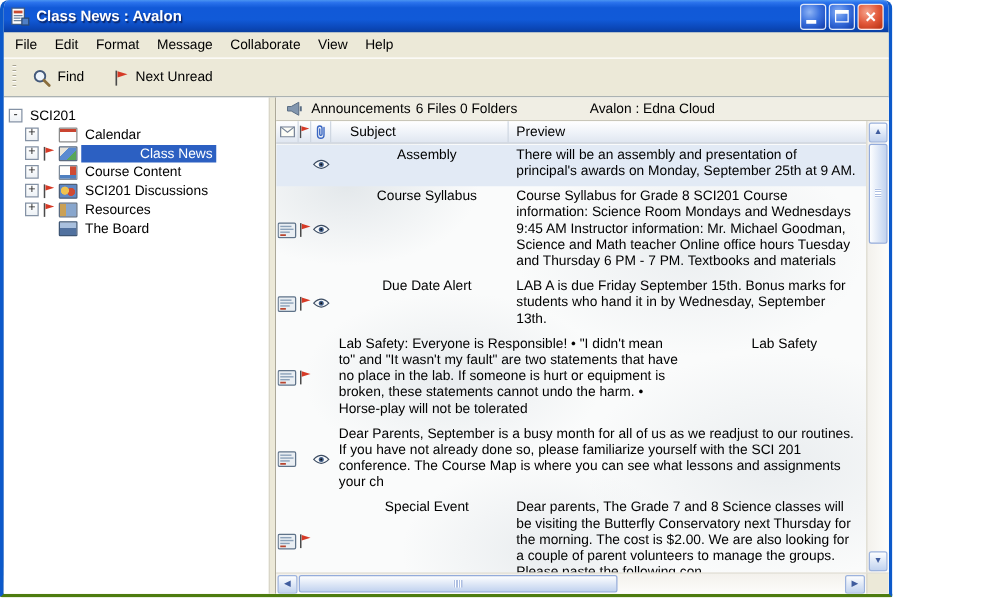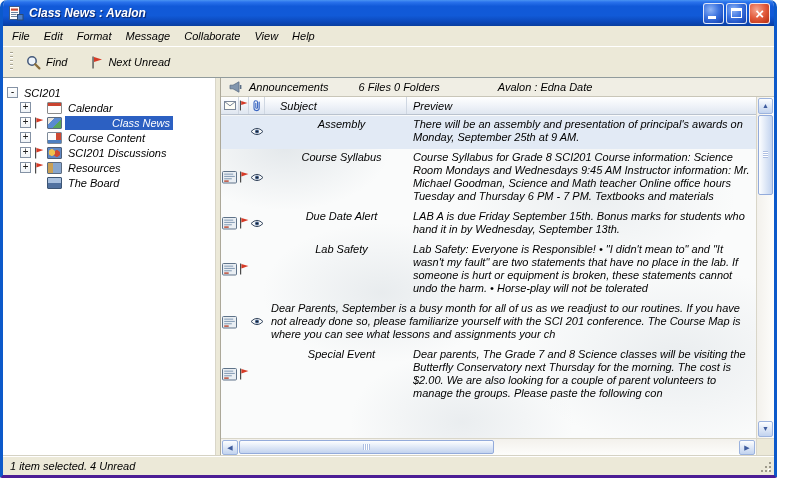--- a/index.html
+++ b/index.html
@@ -1,19 +1,19 @@
 <!DOCTYPE html>
 <html><head>
 <meta charset="utf-8">
 <style>
   html,body{margin:0;padding:0;}
   body{width:786px;height:478px;overflow:hidden;font-family:"Liberation Sans","DejaVu Sans",sans-serif;font-size:11px;color:#000;}
-  .window{width:777px;height:478px;box-sizing:border-box;display:flex;flex-direction:column;background:#ece9d8;
-    border-left:3px solid #0c59ca;border-right:3px solid #0c59ca;border-bottom:3px solid #4c1d95;
-    border-radius:7px 7px 2px 2px;overflow:hidden;font-style:italic;}
+  .window{width:714px;height:478px;box-sizing:border-box;display:flex;flex-direction:column;background:#ece9d8;
+    border-left:3px solid #0c59ca;border-right:3px solid #0c59ca;border-bottom:3px solid #4d7c0f;
+    border-radius:7px 7px 2px 2px;overflow:hidden;}
   
   .titlebar{height:26px;flex:none;display:flex;align-items:center;gap:5px;padding:0 4px 0 5px;
     background:linear-gradient(180deg,#4a94f2 0%,#2a72ec 8%,#1159d8 24%,#115ad8 60%,#0b47b8 86%,#0a3f9f 100%);}
   .app-icon{width:16px;height:16px;flex:none;display:inline-flex;}
   .title{flex:1;color:#fff;font-weight:bold;font-size:12px;text-shadow:1px 1px 1px rgba(10,30,90,.9);white-space:nowrap;overflow:hidden;}
   .winbtns{display:flex;gap:2px;flex:none;}
   .wbtn{width:21px;height:21px;border-radius:3px;border:1px solid rgba(255,255,255,.85);position:relative;box-sizing:border-box;}
   .wbtn.min,.wbtn.max{background:radial-gradient(circle at 35% 30%,#8fb4f5 0%,#3d74e0 45%,#1e4fc0 80%,#16409f 100%);}
   .wbtn.close{background:radial-gradient(circle at 35% 30%,#f5a58f 0%,#e2593a 50%,#c23a1c 85%);}
   .wbtn.min::after{content:"";position:absolute;left:4px;bottom:4px;width:8px;height:3px;background:#fff;}
@@ -42,21 +42,21 @@
   .ticon{width:15px;height:12px;flex:none;border-radius:1px;box-sizing:border-box;}
   .ic-calendar{background:linear-gradient(180deg,#c9432f 0 3px,#fdfdfd 3px);border:1px solid #8a8a8a;}
   .ic-news{background:linear-gradient(135deg,#e8e4da 0 30%,#5a8ad0 30% 65%,#59a659 65%);border:1px solid #5b6b80;}
   .ic-content{background:linear-gradient(90deg,#fdfdfd 0 60%,#cf4a33 60%);border:1px solid #7d8a99;box-shadow:inset 0 -3px 0 #4d7fc0;}
   .ic-discussions{background:radial-gradient(circle at 30% 45%,#f0c24e 0 3px,transparent 3.5px),radial-gradient(circle at 68% 55%,#cf4a33 0 3px,transparent 3.5px),#6088c4;border:1px solid #4d5f78;}
   .ic-resources{background:linear-gradient(90deg,#caa055 0 35%,#88a6cd 35%);border:1px solid #5b6b80;}
   .ic-board{background:linear-gradient(180deg,#a9c0de 0 45%,#51719f 45%);border:1px solid #3d5574;}
   
   .pane-header{height:18px;flex:none;display:flex;align-items:center;background:#f0eee4;border-bottom:1px solid #c9c6b8;padding-left:8px;white-space:nowrap;overflow:hidden;}
   .ph-icon{margin-right:7px;flex:none;}
-  .ph-title{margin-right:30px;}
+  .ph-title{margin-right:4px;}
   .ph-counts{margin-right:58px;}
   
   .list-wrap{flex:1;display:flex;min-height:0;}
   .list-col{flex:1;display:flex;flex-direction:column;min-width:0;}
   .colheader{height:17px;flex:none;display:flex;align-items:stretch;background:linear-gradient(180deg,#ffffff,#eef2f8 55%,#dfe6f0);border-bottom:1px solid #b9c2ce;}
   .hcell{display:flex;align-items:center;border-right:1px solid #cfd7e2;box-sizing:border-box;padding:0 2px;}
   .h-icon{width:18px;justify-content:center;}
   .h-flag{width:10px;justify-content:center;padding:0;}
   .h-clip{width:16px;justify-content:center;}
   .h-subject{width:142px;padding-left:15px;}
@@ -219,21 +219,21 @@
     <div class="splitter"></div>
 
     <div class="rightpane">
       <div class="pane-header">
         <svg class="ph-icon" width="13" height="12" viewBox="0 0 13 12">
           <path d="M1 4.2 H4 L10 0.8 V11.2 L4 7.8 H1 Z" fill="#8296ae" stroke="#5a6d84" stroke-width="0.8"></path>
           <rect x="10.8" y="4" width="1.6" height="4" fill="#5a6d84"></rect>
         </svg>
         <span class="ph-title">Announcements</span>
         <span class="ph-counts">6 Files 0 Folders</span>
-        <span class="ph-account">Avalon : Edna Date</span>
+        <span class="ph-account">Avalon : Edna Cloud</span>
       </div>
 
       <div class="list-wrap">
         <div class="list-col">
           <div class="colheader">
             <span class="hcell h-icon">
               <svg width="12" height="9" viewBox="0 0 12 9">
                 <rect x="0.5" y="0.5" width="11" height="8" fill="#fdfdf6" stroke="#7a8699"></rect>
                 <path d="M0.5 0.5 L6 4.8 L11.5 0.5" fill="none" stroke="#7a8699"></path>
               </svg>
@@ -347,22 +347,22 @@
         <path d="M2.4 1 L9.4 3.1 L2.4 5.4 Z" fill="#d63a26"></path>
       </svg>
     </span>
     <span class="cell c-eye">
       <svg width="14" height="9" viewBox="0 0 14 9" class="invis">
         <path d="M1 4.5 Q7 -1.8 13 4.5 Q7 10.8 1 4.5 Z" fill="#f6f8fa" stroke="#3c4c62"></path>
         <circle cx="7" cy="4.5" r="2" fill="#3c5a86"></circle>
         <circle cx="7" cy="4.5" r="0.8" fill="#111"></circle>
       </svg>
     </span>
+    <span class="cell c-preview">Lab Safety: Everyone is Responsible! • "I didn't mean to" and "It wasn't my fault" are two statements that have no place in the lab. If someone is hurt or equipment is broken, these statements cannot undo the harm. • Horse-play will not be tolerated</span>
     <span class="cell c-subject">Lab Safety</span>
-    <span class="cell c-preview">Lab Safety: Everyone is Responsible! • "I didn't mean to" and "It wasn't my fault" are two statements that have no place in the lab. If someone is hurt or equipment is broken, these statements cannot undo the harm. • Horse-play will not be tolerated</span>
   </div>
               <div class="msg-row">
     <span class="cell c-icon">
       <svg class="msgic" width="16" height="14" viewBox="0 0 16 14">
         <rect x="0.5" y="1.5" width="14" height="11.5" rx="1" fill="#e9eef3" stroke="#5f7389"></rect>
         <rect x="2.2" y="3.6" width="9" height="1.1" fill="#8ba1b9"></rect>
         <rect x="2.2" y="5.9" width="10.6" height="1.1" fill="#8ba1b9"></rect>
         <rect x="2.2" y="8.2" width="7.6" height="1.1" fill="#8ba1b9"></rect>
         <rect x="2.2" y="10.4" width="4.5" height="1.4" fill="#b8452f"></rect>
       </svg>
@@ -424,17 +424,13 @@
           <span class="sbtn h left"></span>
           <span class="hthumb"></span>
           <span class="htrack"></span>
           <span class="sbtn h right"></span>
         </div>
         <div class="scroll-corner"></div>
       </div>
     </div>
   </div>
 
-  <div class="statusbar">
-    <span>1 item selected. 4 Unread</span>
-    <span class="resize-grip"></span>
-  </div>
 </div>
 
 </body></html>

